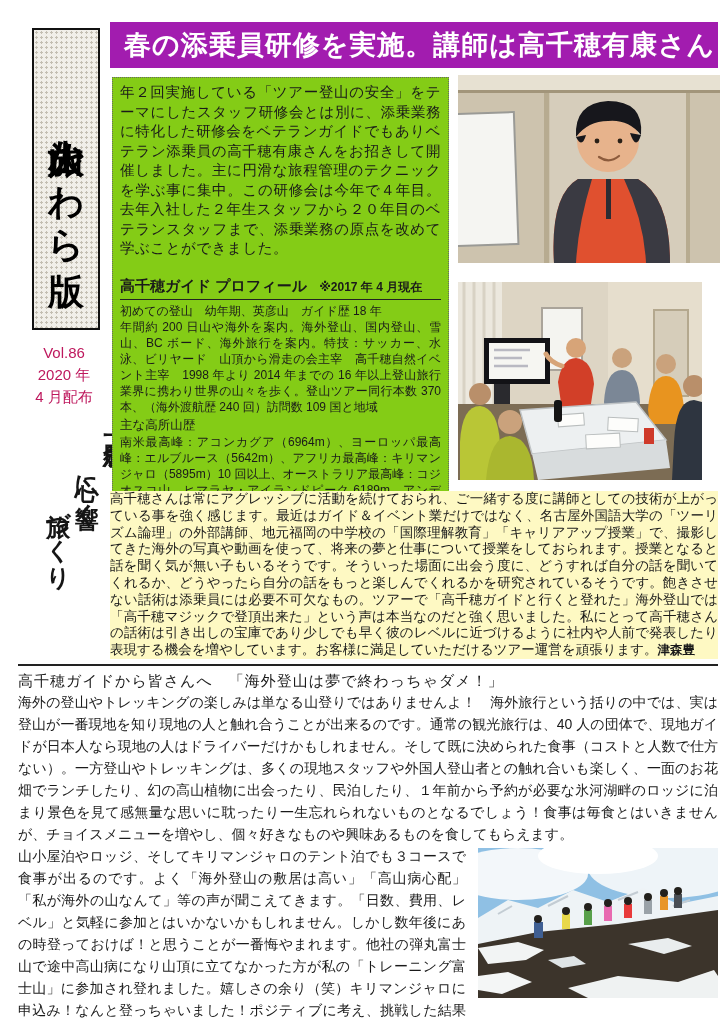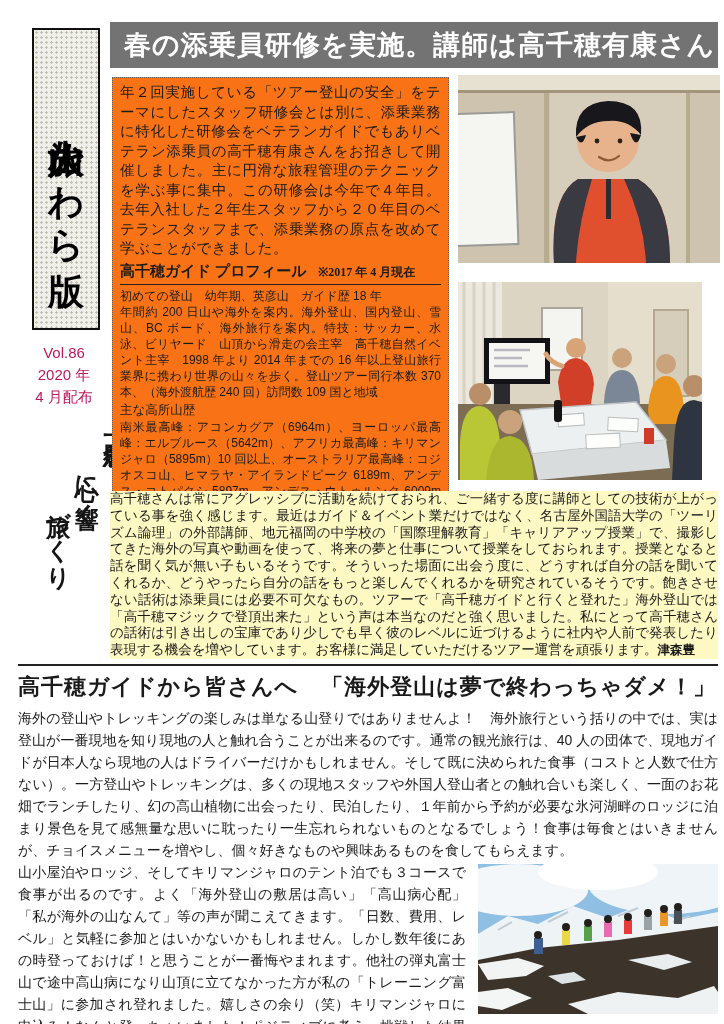--- a/index.html
+++ b/index.html
@@ -36,45 +36,45 @@
   .slogan .c3 { padding-top:72px; }
   
   .banner {
     position:absolute; left:110px; top:22px; width:608px; height:46px;
     display:flex; align-items:center; padding-left:14px;
     font-weight:bold; font-size:27px; letter-spacing:1px;
   }
   
   .intro-box {
     position:absolute; left:112px; top:77px; width:337px;
-    border:1px dotted #666; padding:5px 7px 7px 7px; background:#f97316;
+    border:1px dotted #666; padding:5px 7px 7px 7px; background:#84cc16;
   }
   .intro-text { font-size:14.5px; line-height:19.5px; text-align:justify; letter-spacing:0.5px; }
-  .profile-head { margin-top:3px; font-size:15px; font-weight:bold;font-family:Liberation Serif, serif; }
+  .profile-head { margin-top:18px; font-size:15px; font-weight:bold; }
   .profile-note { font-size:12px; font-weight:bold; margin-left:8px; }
   .sep { border-top:1.5px solid #222; margin:3px 0 3px 0; }
   .profile-body { font-size:12px; line-height:16px; text-align:justify; white-space:pre-line; }
   .peaks-head { font-size:12.5px; font-weight:normal; margin-top:2px; }
   .peaks-body { font-size:12px; line-height:16px; text-align:justify; }
   
   .photo1 { position:absolute; left:458px; top:75px; width:262px; height:188px; }
   .photo2 { position:absolute; left:458px; top:282px; width:244px; height:198px; }
   .photo1 svg,.photo2 svg,.photo3 svg { display:block; width:100%; height:100%; }
   
   .mid-para {
     position:absolute; left:110px; top:491px; width:608px;
     font-size:13.5px; line-height:16.8px; text-align:justify; background:#fef9c3;
   }
   .mid-sign { font-weight:bold; font-size:12.5px; }
   
   .guide {
     position:absolute; left:18px; top:664px; width:700px;
     border-top:2px solid #222; padding-top:6px;
   }
-  .guide-heading { font-size:22px; font-weight:bold; letter-spacing:1px; margin-bottom:5px; }
+  .guide-heading { font-size:15px; font-weight:normal; letter-spacing:1px; }
   .guide-body { font-size:14px; line-height:22px; text-align:justify; }
   .guide-lower { margin-top:0; }
   .photo3 {
     float:right; width:240px; height:150px; margin:3px 0 4px 12px;
   }
 </style>
 </head>
 <body>
 
 <div class="page">
@@ -88,21 +88,21 @@
       <div>2020 年</div>
       <div>4 月配布</div>
     </div>
     <div class="slogan">
       <span class="c1">一所懸命</span>
       <span class="c2">心に響く</span>
       <span class="c3">旅づくり</span>
     </div>
   </div>
 
-  <div class="banner" id="banner" style="background: #737373; color: rgb(255, 255, 255); text-align: center;">
+  <div class="banner" id="banner" style="background: #a21caf; color: rgb(255, 255, 255); text-align: center;">
     <span>春の添乗員研修を実施。講師は高千穂有康さん</span>
   </div>
 
   <div class="intro-box">
     <div class="intro-text">年２回実施している「ツアー登山の安全」をテーマにしたスタッフ研修会とは別に、添乗業務に特化した研修会をベテランガイドでもありベテラン添乗員の高千穂有康さんをお招きして開催しました。主に円滑な旅程管理のテクニックを学ぶ事に集中。この研修会は今年で４年目。去年入社した２年生スタッフから２０年目のベテランスタッフまで、添乗業務の原点を改めて学ぶことができました。</div>
     <div class="profile-head">
       <span>高千穂ガイド プロフィール</span>
       <span class="profile-note">※2017 年 4 月現在</span>
     </div>
     <div class="sep"></div>

